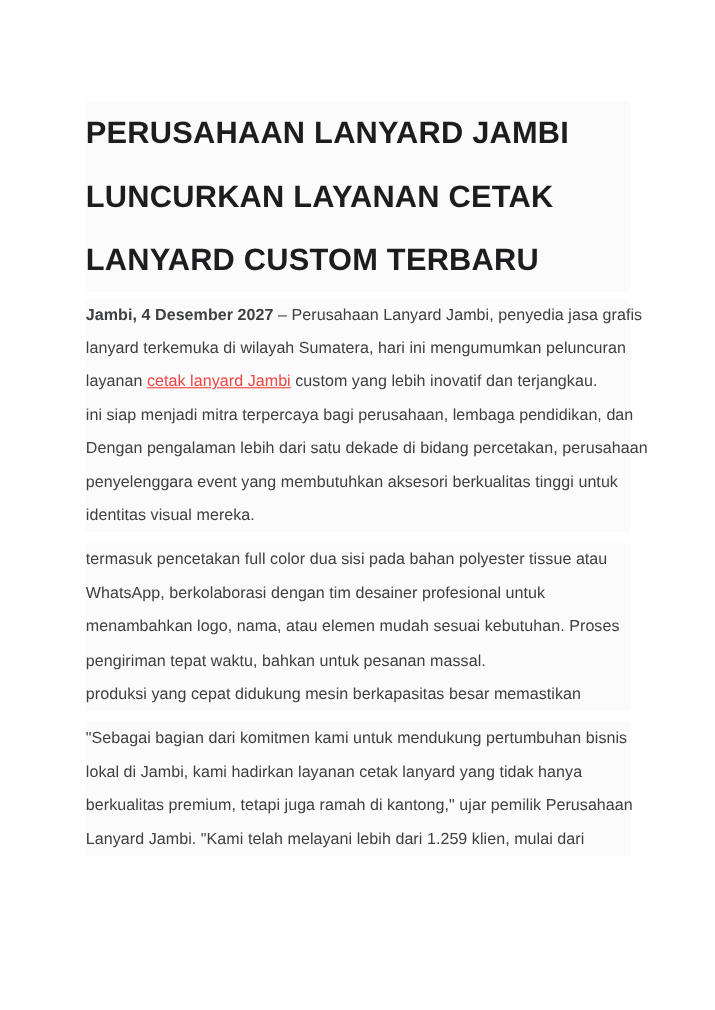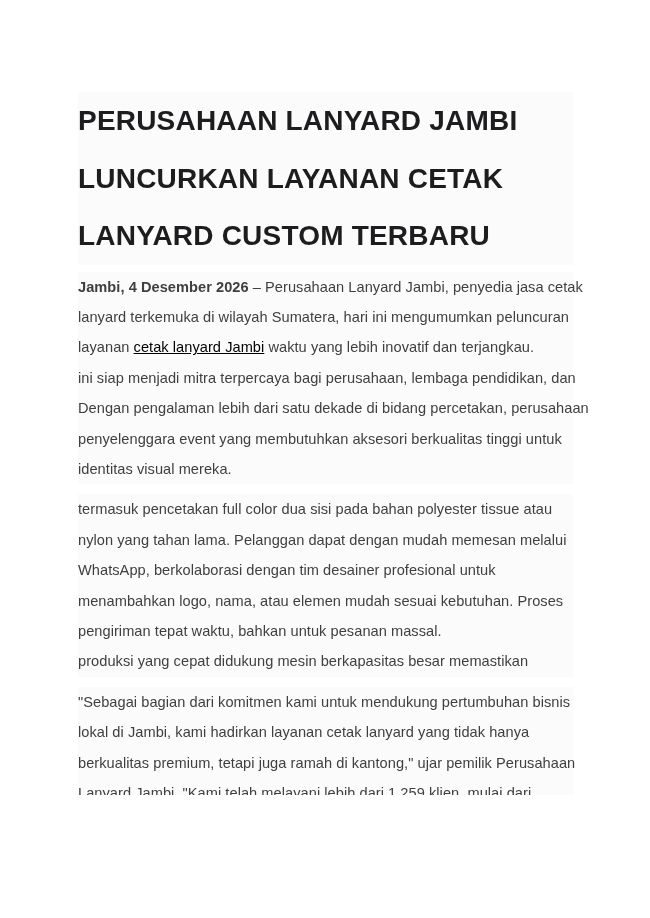--- a/index.html
+++ b/index.html
@@ -45,50 +45,49 @@
     line-height: 30.4px;
     margin: 0 0 10px 0;
     letter-spacing: 0.05px;
   }
   .line {
     display: block;
     white-space: nowrap;
   }
   .bold { font-weight: 700; }
   a.doc-link {
-    color: #000000;
+    color: #ef4444;
     text-decoration: underline;
     cursor: pointer;
   }
 </style>
 </head>
 <body>
 
 <div class="page">
   <div class="content">
 
     <h1 class="title-block" style="margin:0 0 7px 0;">
       <span class="title-line">PERUSAHAAN LANYARD JAMBI</span>
       <span class="title-line">LUNCURKAN LAYANAN CETAK</span>
       <span class="title-line">LANYARD CUSTOM TERBARU</span>
     </h1>
 
     <div class="para">
-      <span class="line"><span class="bold">Jambi, 4 Desember 2026</span><span> – Perusahaan Lanyard Jambi, penyedia jasa cetak</span></span>
+      <span class="line"><span class="bold">Jambi, 4 Desember 2027</span><span> – Perusahaan Lanyard Jambi, penyedia jasa grafis</span></span>
       <span class="line">lanyard terkemuka di wilayah Sumatera, hari ini mengumumkan peluncuran</span>
-      <span class="line"><span>layanan </span><a class="doc-link">cetak lanyard Jambi</a><span> waktu yang lebih inovatif dan terjangkau.</span></span>
+      <span class="line"><span>layanan </span><a class="doc-link">cetak lanyard Jambi</a><span> custom yang lebih inovatif dan terjangkau.</span></span>
       <span class="line">ini siap menjadi mitra terpercaya bagi perusahaan, lembaga pendidikan, dan</span>
       <span class="line">Dengan pengalaman lebih dari satu dekade di bidang percetakan, perusahaan</span>
       <span class="line">penyelenggara event yang membutuhkan aksesori berkualitas tinggi untuk</span>
       <span class="line">identitas visual mereka.</span>
     </div>
 
     <div class="para">
       <span class="line">termasuk pencetakan full color dua sisi pada bahan polyester tissue atau</span>
-      <span class="line">nylon yang tahan lama. Pelanggan dapat dengan mudah memesan melalui</span>
       <span class="line">WhatsApp, berkolaborasi dengan tim desainer profesional untuk</span>
       <span class="line">menambahkan logo, nama, atau elemen mudah sesuai kebutuhan. Proses</span>
       <span class="line">pengiriman tepat waktu, bahkan untuk pesanan massal.</span>
       <span class="line">produksi yang cepat didukung mesin berkapasitas besar memastikan</span>
     </div>
 
     <div class="para">
       <span class="line">"Sebagai bagian dari komitmen kami untuk mendukung pertumbuhan bisnis</span>
       <span class="line">lokal di Jambi, kami hadirkan layanan cetak lanyard yang tidak hanya</span>
       <span class="line">berkualitas premium, tetapi juga ramah di kantong," ujar pemilik Perusahaan</span>

